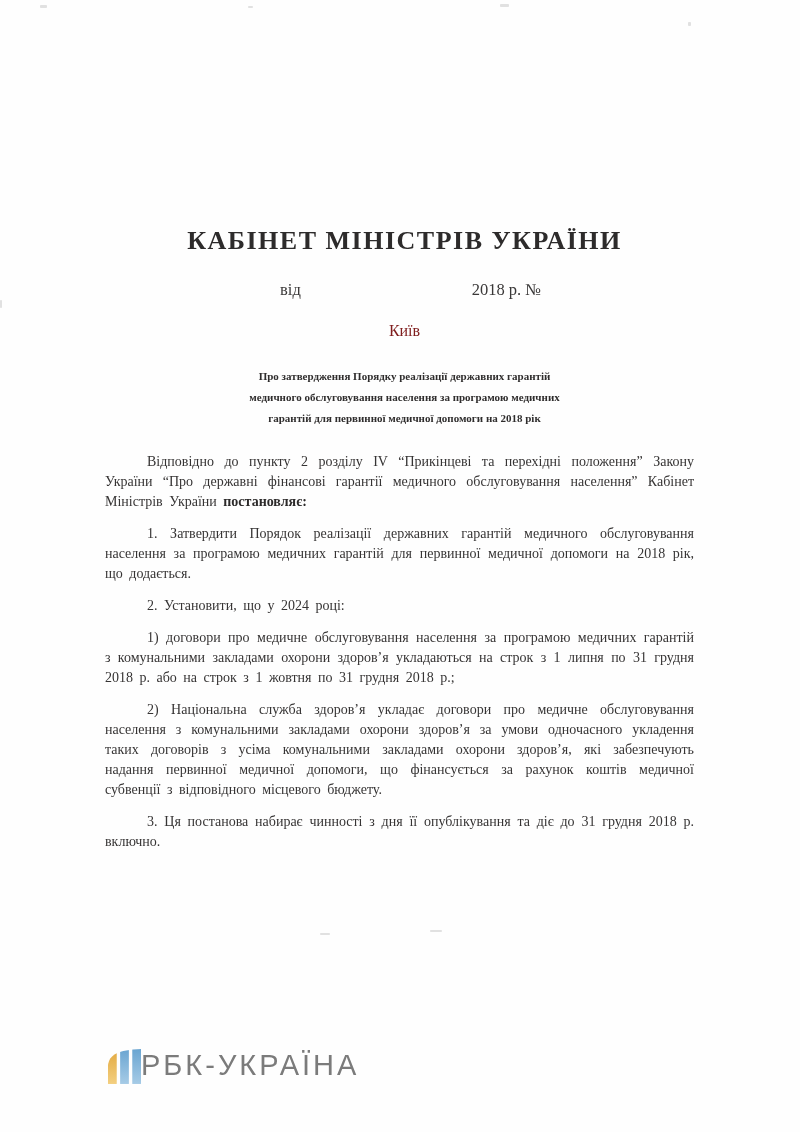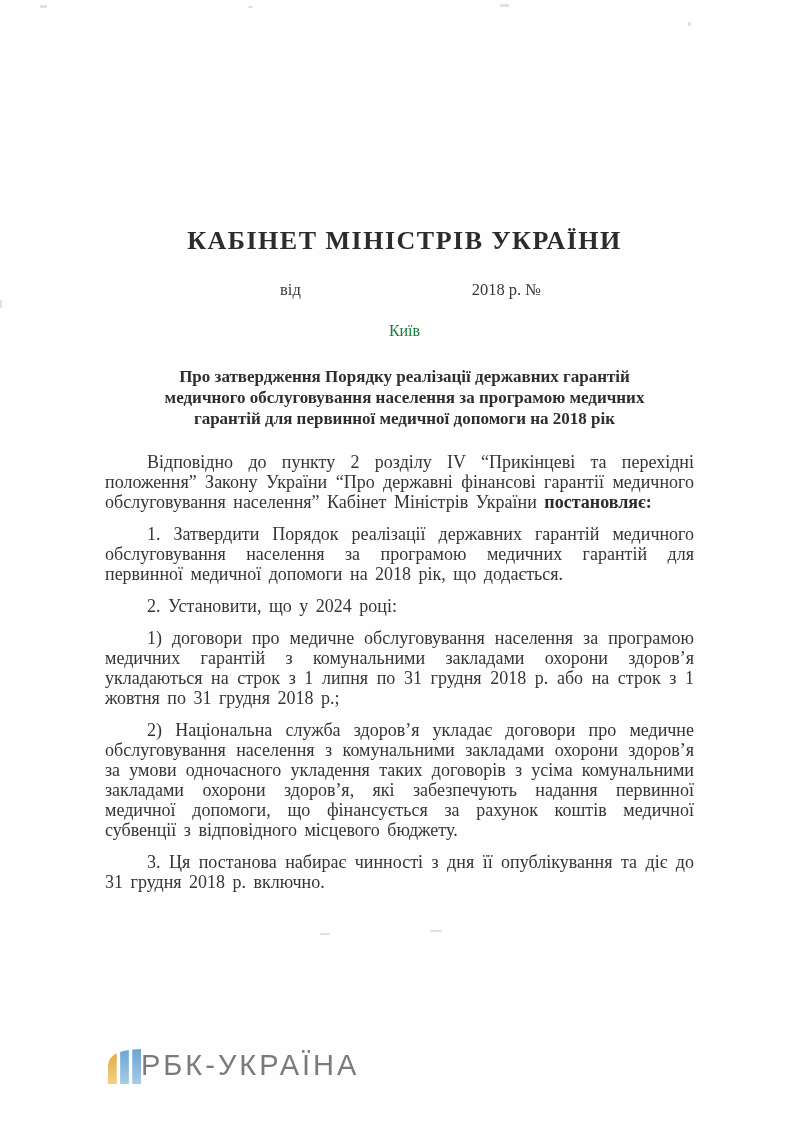--- a/index.html
+++ b/index.html
@@ -43,33 +43,33 @@
     line-height: 21px;
     color: #3a3838;
   }
   .date-prefix { margin-left: 175px; }
   .date-suffix { margin-left: auto; margin-right: 163px; }
   .city-line {
     margin-top: 20px;
     text-align: center;
     font-size: 16px;
     line-height: 21px;
-    color: #15803d;
+    color: #7f1d1d;
   }
   .doc-title {
     margin-top: 25px;
     text-align: center;
-    font-size: 17px;
+    font-size: 11px;
     font-weight: bold;
     line-height: 21px;
     color: #2f2d2d;
   }
   .para {
     margin: 12px 10px 0 0;
-    font-size: 18px;
+    font-size: 14px;
     line-height: 20px;
     text-align: justify;
     text-indent: 42px;
     word-spacing: 3px;
     color: #363434;
   }
   .para.first { margin-top: 23px; }
   .para b { font-weight: bold; color: #2c2a2a; }
   .logo {
     position: absolute;

